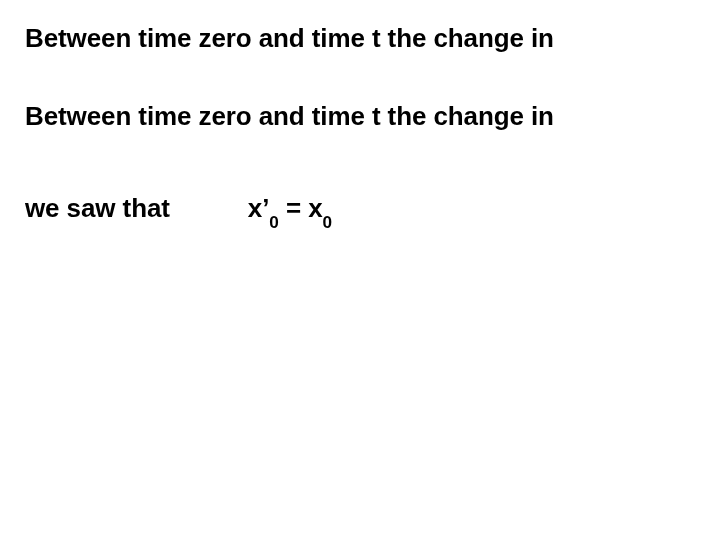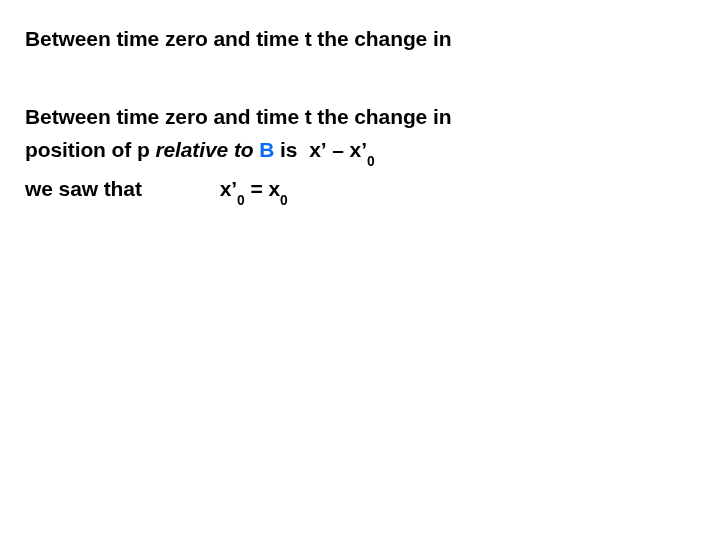--- a/index.html
+++ b/index.html
@@ -19,28 +19,28 @@
     width: 720px;
     height: 540px;
     background: #ffffff;
   }
   .block {
     position: absolute;
     left: 25px;
     width: 660px;
     color: #000000;
     font-weight: bold;
-    font-size: 21px;
+    font-size: 26px;
     line-height: 33px;
     letter-spacing: -0.1px;
     white-space: nowrap;
   }
   #para-1 { top: 22px; }
   #para-2 { top: 100px; }
-  #para-3 { top: 172px; }
+  #para-3 { top: 192px; }
 
   .line { display: block; white-space: nowrap; }
 
   .ital {
     font-style: italic;
     font-weight: bold;
   }
   .frame-a { color: #E8380D; font-weight: bold; }
   .frame-b { color: #0B6BF5; font-weight: bold; }
 
@@ -61,23 +61,20 @@
 <body>
 
 <div id="slide">
 
   <div class="block" id="para-1">
     <span class="line">Between time zero and time t the change in</span>
   </div>
 
   <div class="block" id="para-2">
     <span class="line">Between time zero and time t the change in</span>
-    <span class="line">
-      <span>position of p </span><span class="ital">relative to</span><span>&nbsp;</span><span class="frame-b">B</span><span> is </span><span class="gap-sm"></span><span class="expr"><span>x’</span>&nbsp;<span>–</span>&nbsp;<span>x’</span><span class="sub">0</span></span>
-    </span>
   </div>
 
   <div class="block" id="para-3">
     <span class="line eqline">
       <span>we saw that</span><span class="gap-lg"></span><span class="expr"><span>x’</span><span class="sub">0</span>&nbsp;<span>=</span>&nbsp;<span>x</span><span class="sub">0</span></span>
     </span>
   </div>
 
 </div>
 

